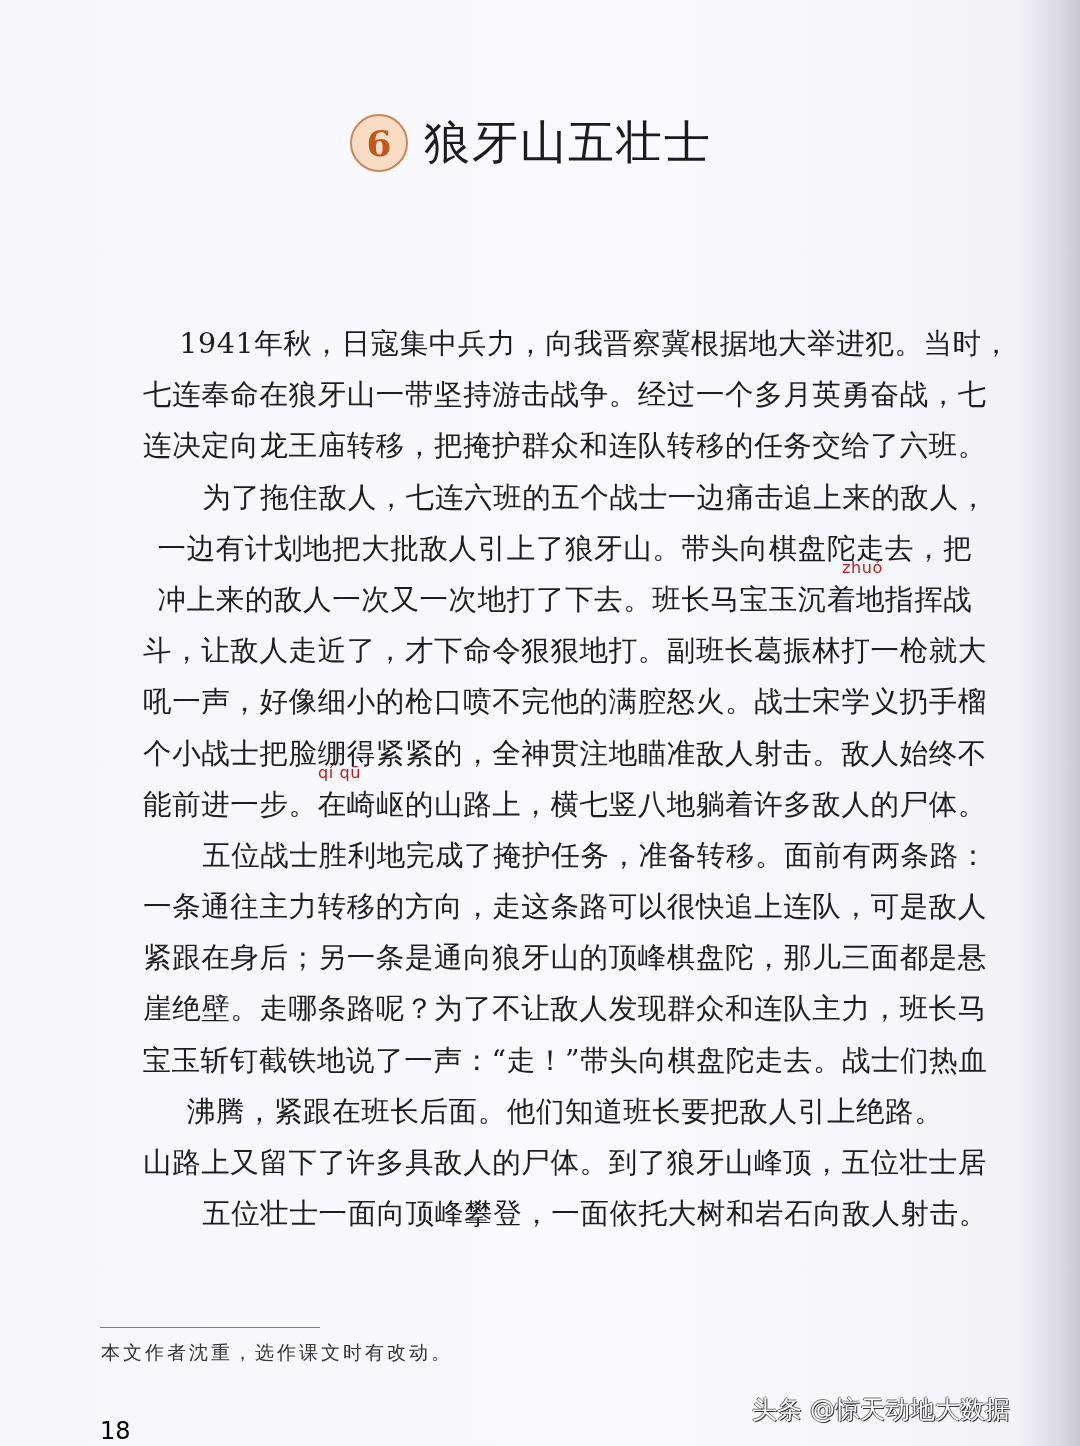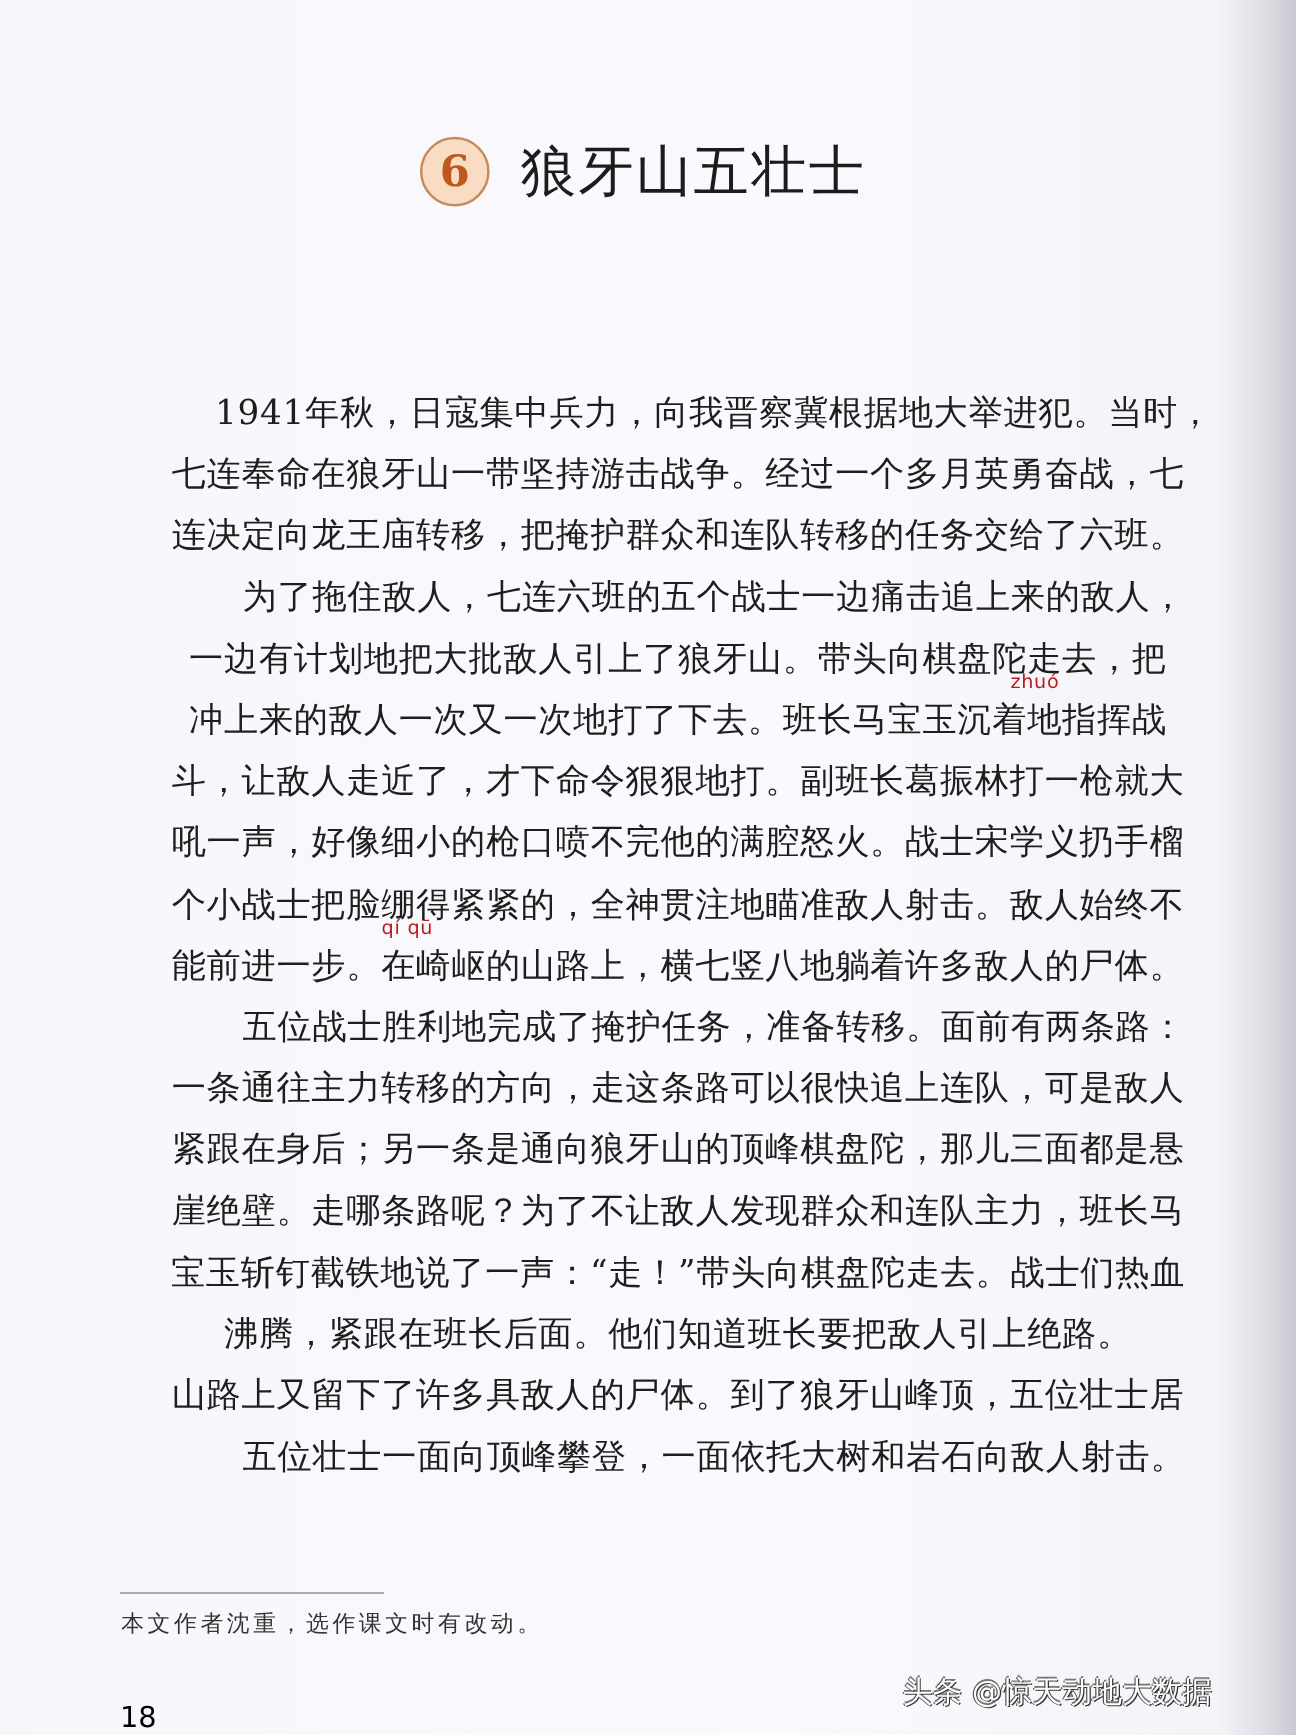--- a/index.html
+++ b/index.html
@@ -15,21 +15,21 @@
   }
   .lesson-badge {
     width: 58px; height: 58px; border-radius: 50%;
     background: #f8dcc4; border: 2px solid #c8895a;
     box-sizing: border-box;
     display: flex; align-items: center; justify-content: center;
     color: #c0571c; font-weight: bold; font-size: 36px;
     font-family: "DejaVu Serif", serif;
   }
   .lesson-title {
-    margin-left: 26px; font-size: 46px; letter-spacing: 2px; color: #1c1c1c;
+    margin-left: 16px; font-size: 46px; letter-spacing: 2px; color: #1c1c1c;
     font-family: "DejaVu Serif", serif;
   }
   .body-text {
     position: absolute; left: 100px; top: 318px; width: 930px; text-align: center;
   }
   .line {
     height: 51.2px; line-height: 51.2px; font-size: 28.5px; white-space: nowrap;
     position: relative; letter-spacing: 0.6px;
   }
   .line.indent { padding-left: 60px; }

